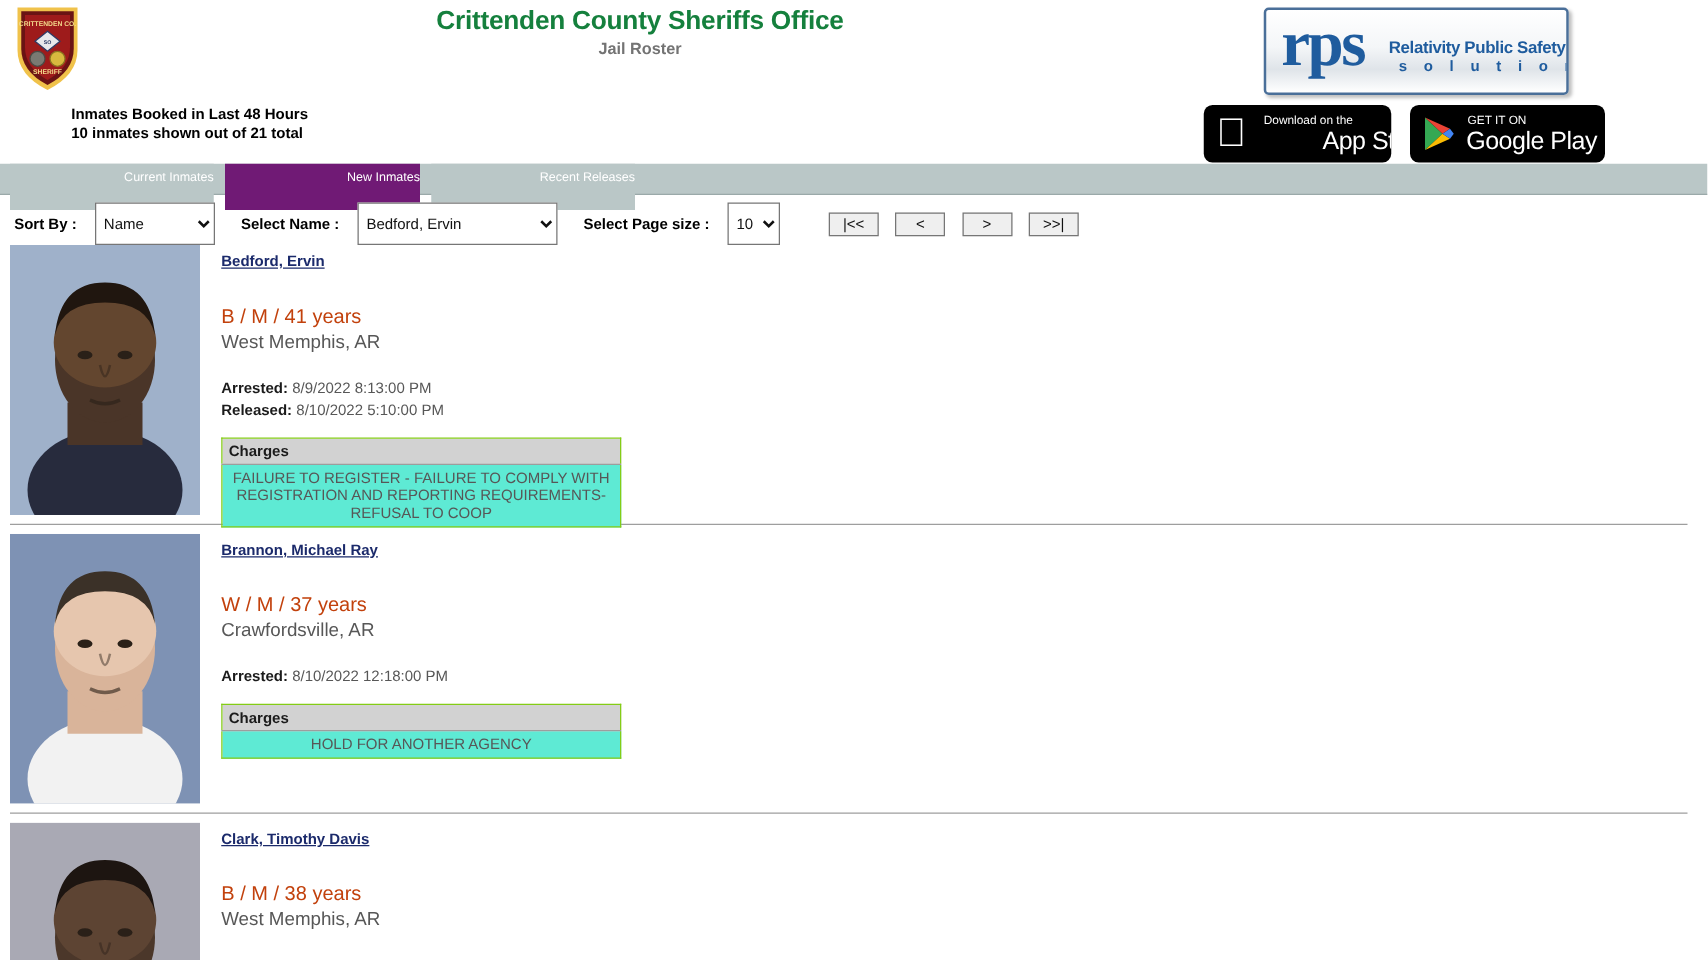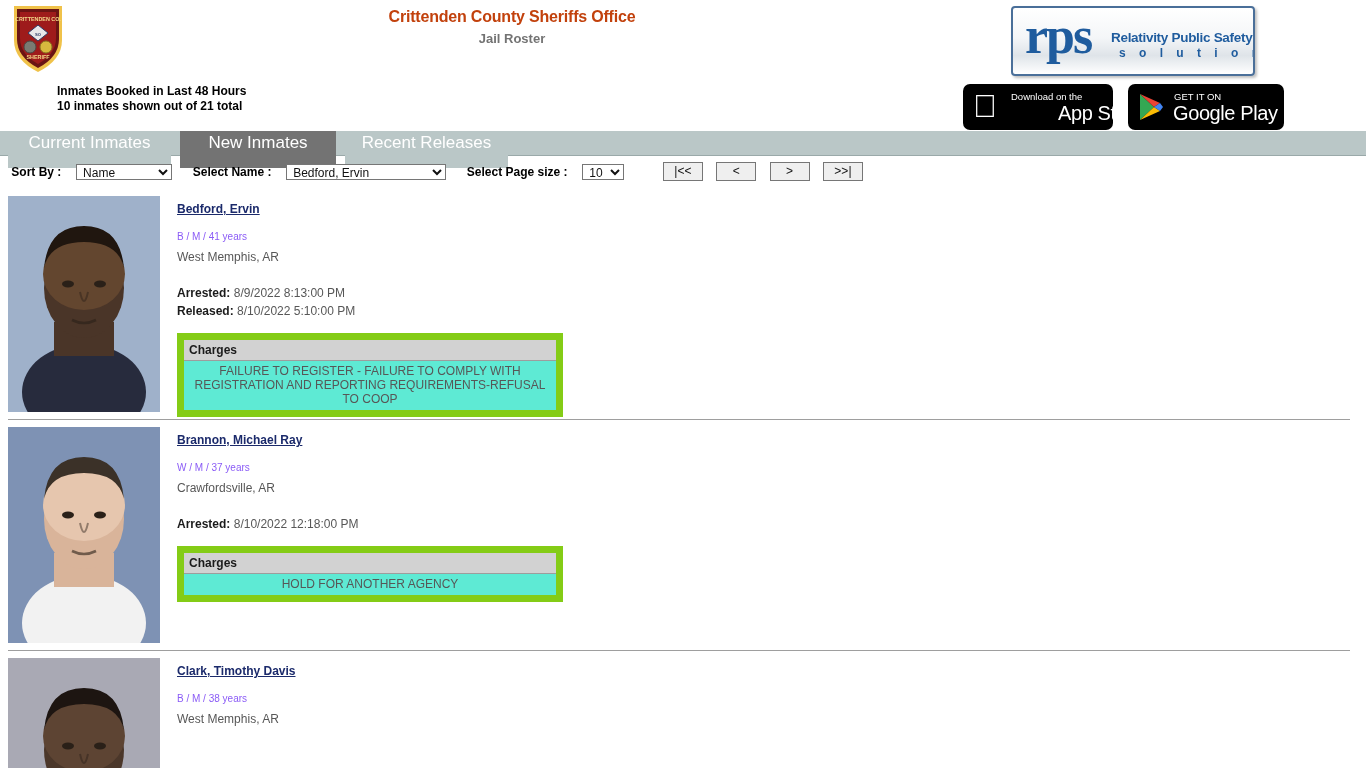--- a/index.html
+++ b/index.html
@@ -26,23 +26,23 @@
     height: 72px;
   }
   .title-block {
     position: absolute;
     left: 0;
     top: 4px;
     width: 1024px;
     text-align: center;
   }
   .main-title {
-    font-size: 16px;
-    font-weight: bold;
-    color: #c2410c;
+    font-size: 21px;
+    font-weight: bold;
+    color: #15803d;
     line-height: 26px;
     letter-spacing: -0.2px;
   }
   .sub-title {
     font-size: 13px;
     font-weight: bold;
     color: #737373;
     line-height: 18px;
   }
   .booked-block {
@@ -153,28 +153,28 @@
     position: relative;
     height: 24px;
     background: #bac7c7;
     border-bottom: 1px solid #9aa9a9;
   }
   .tab {
     position: absolute;
     top: 0;
     height: 37px;
     line-height: 24px;
-    text-align: center;
-    font-size: 17px;
+    text-align: right;
+    font-size: 10px;
     color: #ffffff;
     cursor: pointer;
     user-select: none;
   }
   .tab.inactive { background: #bac7c7; }
-  .tab.active { background: #737373; }
+  .tab.active { background: #701a75; }
   .tab1 { left: 8px; width: 163px; }
   .tab2 { left: 180px; width: 156px; }
   .tab3 { left: 345px; width: 163px; }
 
   
   .toolbar {
     position: relative;
     height: 34px;
     padding-top: 6px;
     font-size: 12px;
@@ -186,21 +186,21 @@
     font-weight: bold;
     color: #000000;
     vertical-align: middle;
   }
   select.tb-select {
     font-family: "Liberation Sans", sans-serif;
     font-size: 12px;
     color: #111111;
     background: #ffffff;
     border: 1px solid #767676;
-    height: 16px;
+    height: 34px;
     vertical-align: middle;
     padding: 0 2px;
   }
   #sortby-select { width: 96px; }
   #name-select { width: 160px; }
   #pagesize-select { width: 42px; }
   .pg-btn {
     font-family: "Liberation Sans", sans-serif;
     font-size: 12px;
     color: #111111;
@@ -248,41 +248,41 @@
   .rec-name {
     font-size: 12px;
     font-weight: bold;
     color: #1b2a6b;
     line-height: 14px;
     margin-top: 6px;
     cursor: pointer;
     display: inline-block;
   }
   .rec-demo {
-    font-size: 10px;
-    color: #8b5cf6;
+    font-size: 16px;
+    color: #c2410c;
     line-height: 20px;
-    margin-top: 10px;
+    margin-top: 26px;
   }
   .rec-city {
-    font-size: 12px;
+    font-size: 15px;
     color: #575757;
     line-height: 20px;
   }
   .rec-dates {
     margin-top: 17px;
     font-size: 12px;
     color: #575757;
     line-height: 18px;
   }
   .rec-dates b { color: #1b1b1b; }
   .charges-table {
     margin-top: 13px;
-    width: 386px;
-    border: 7px solid #84cc16;
+    width: 320px;
+    border: 1px solid #84cc16;
     border-collapse: collapse;
   }
   .charges-table th {
     background: #d2d2d2;
     border-bottom: 1px solid #9d9d9d;
     font-size: 12px;
     font-weight: bold;
     color: #1b1b1b;
     text-align: left;
     padding: 3px 5px;

